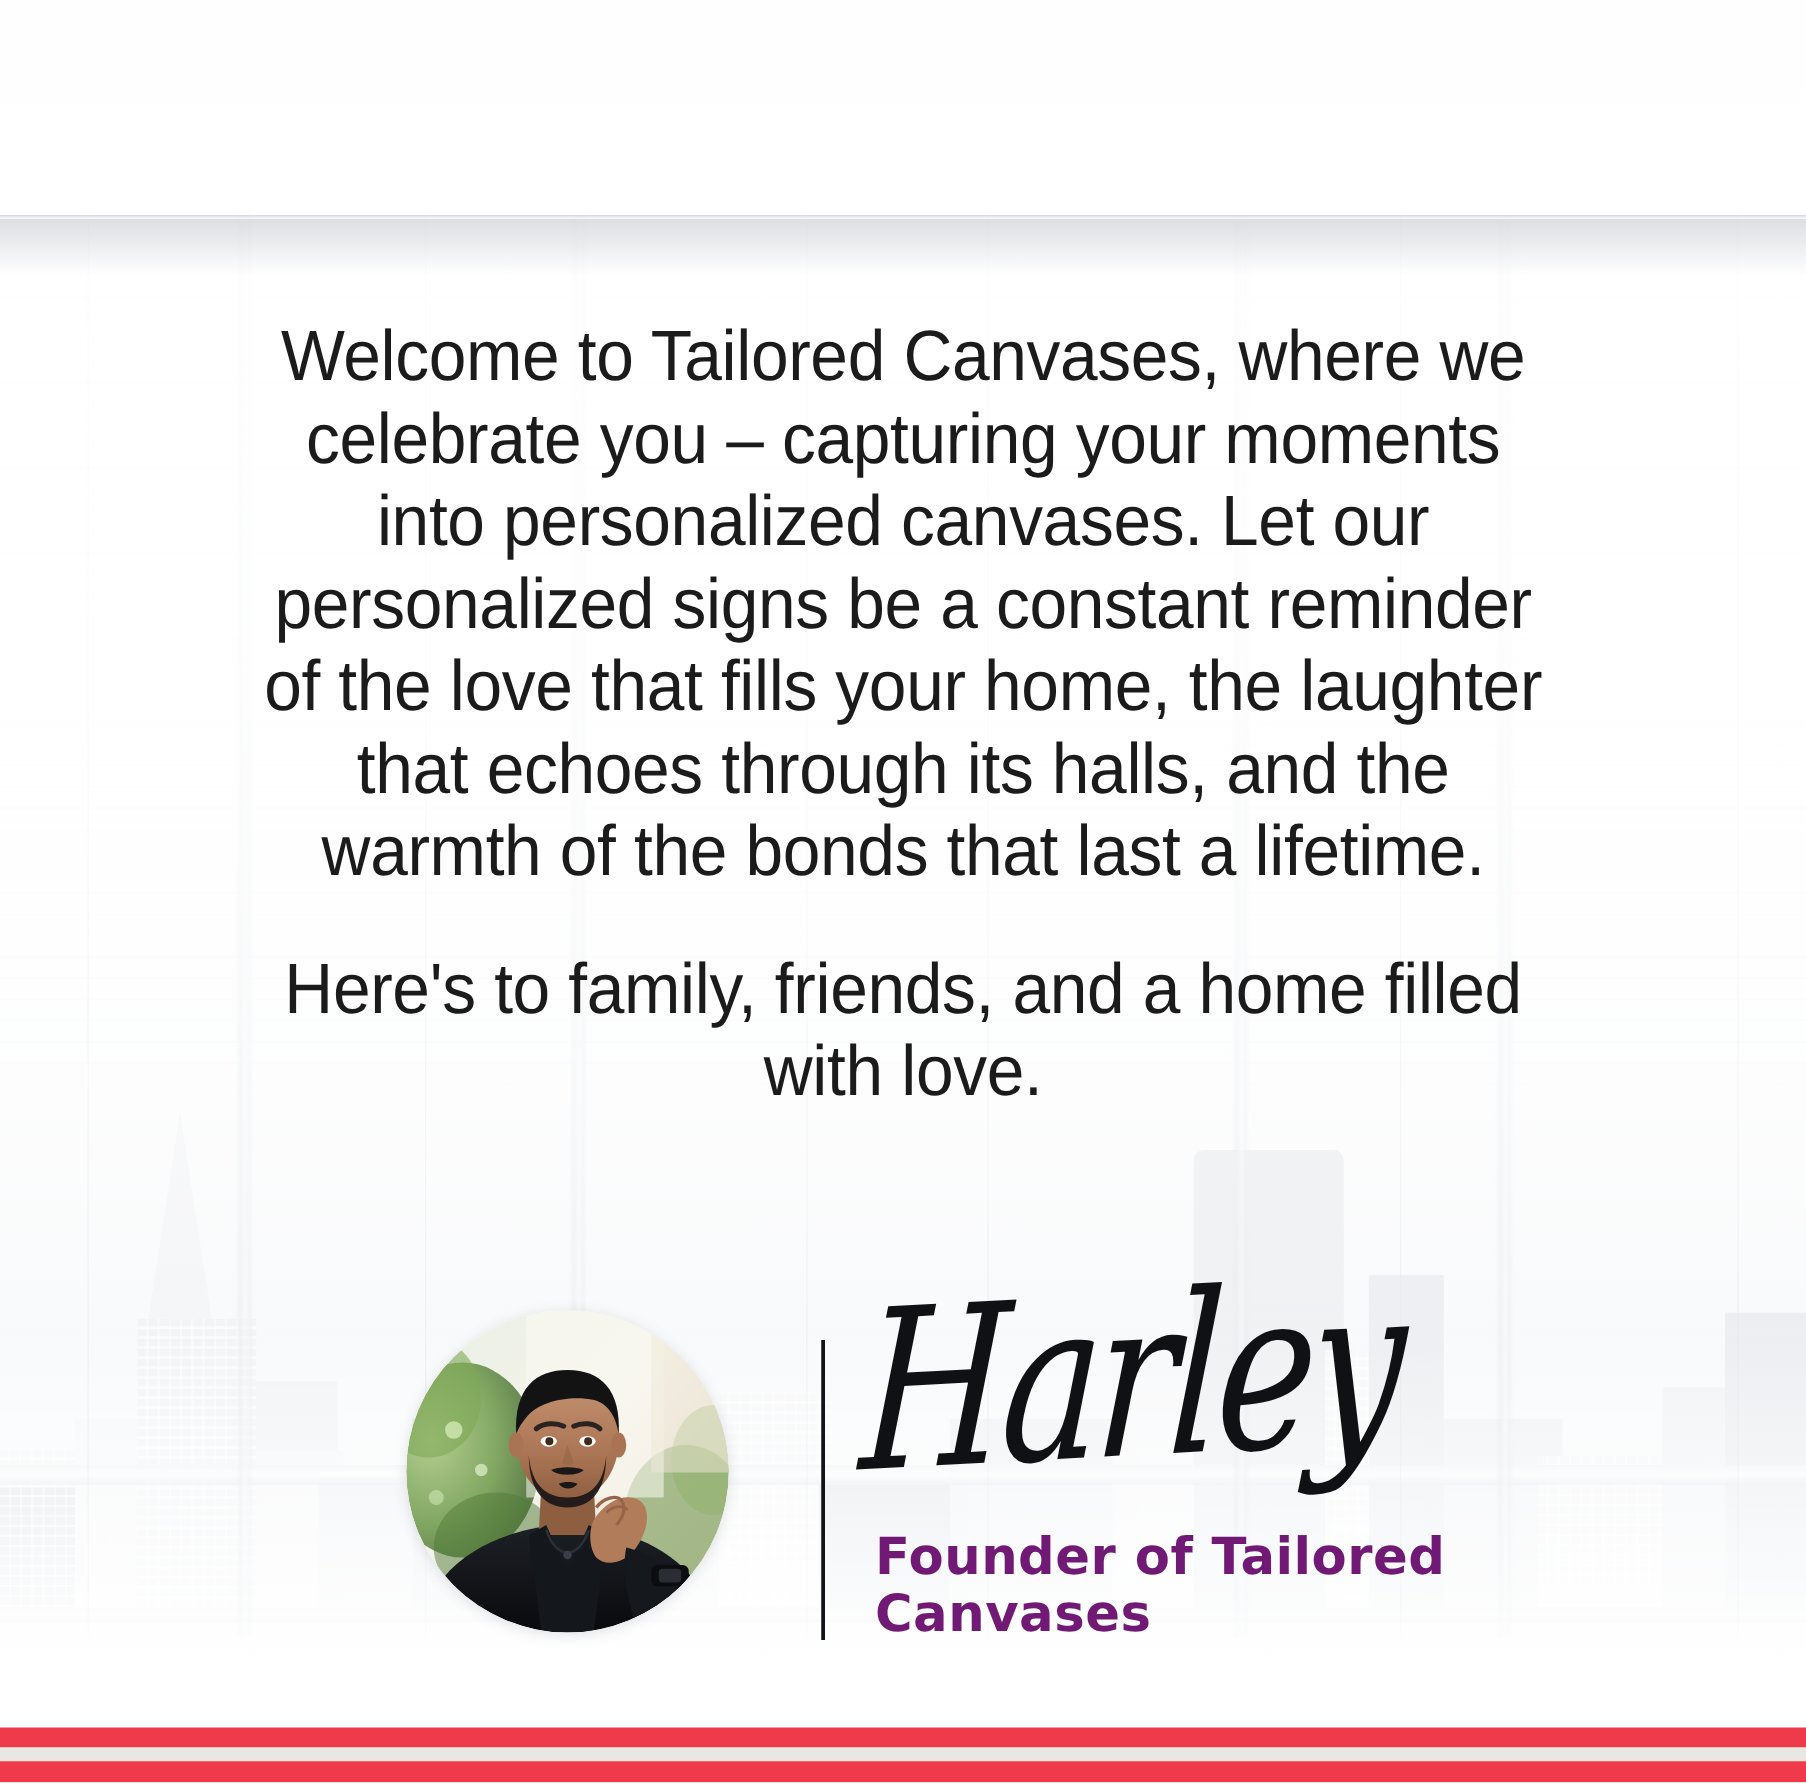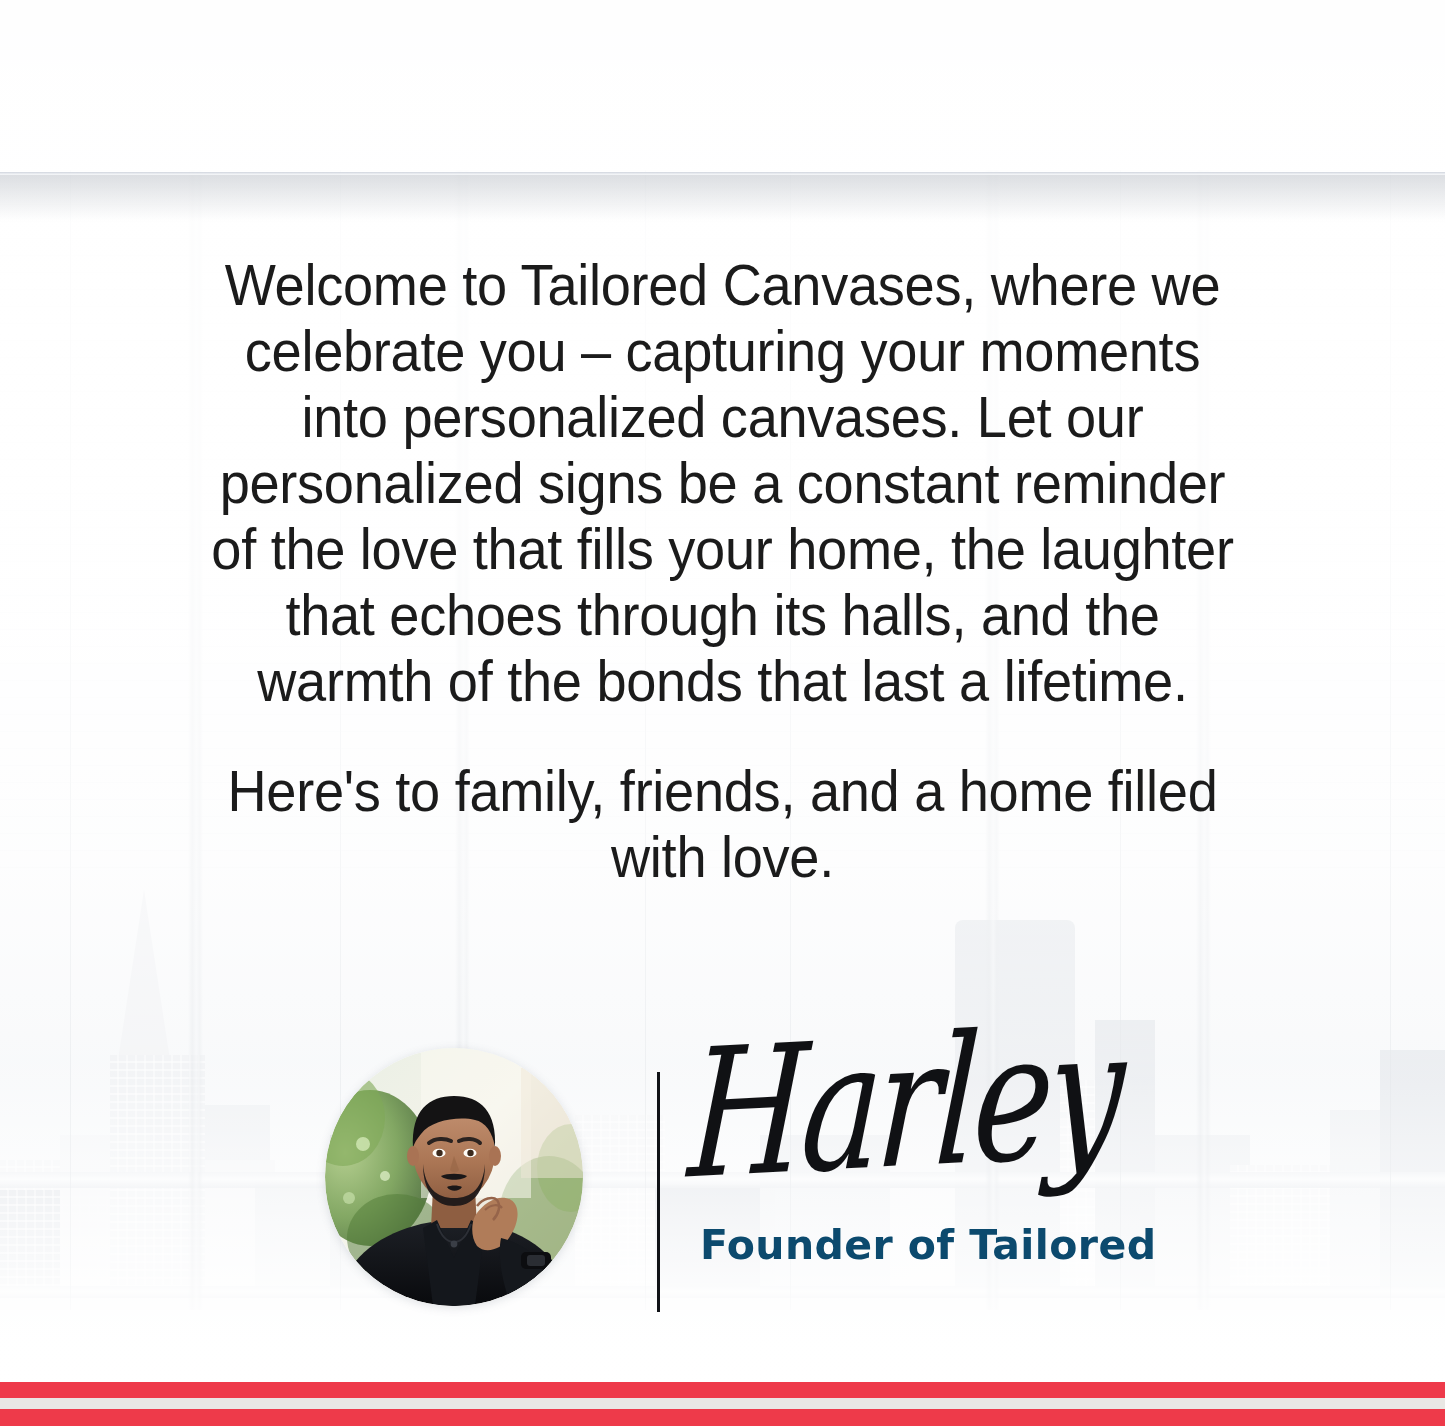--- a/index.html
+++ b/index.html
@@ -186,21 +186,21 @@
     white-space:nowrap;
   }
 
   .sig-role{
     position:absolute;left:700px;top:1222px;width:470px;
     z-index:9;
     font-family:"DejaVu Sans", sans-serif;
     font-weight:bold;
     font-size:41px;
     line-height:46px;
-    color:#0c4a6e;
+    color:#701a75;
     letter-spacing:0.4px;
   }
 
   
   .stripe-red-top{
     position:absolute;left:0;top:1382px;width:1445px;height:16px;
     background:#ee3a4a;z-index:10;
   }
   .stripe-gap{
     position:absolute;left:0;top:1398px;width:1445px;height:11px;
@@ -373,19 +373,20 @@
       </g>
     </svg>
   </div>
 
   <div class="divider"></div>
 
   <div class="sig-name">Harley</div>
 
   <div class="sig-role">
     <div>Founder of Tailored</div>
+    <div>Canvases</div>
   </div>
 
   <div class="stripe-red-top"></div>
   <div class="stripe-gap"></div>
   <div class="stripe-red-bottom"></div>
 
 </div>
 
 </body></html>

